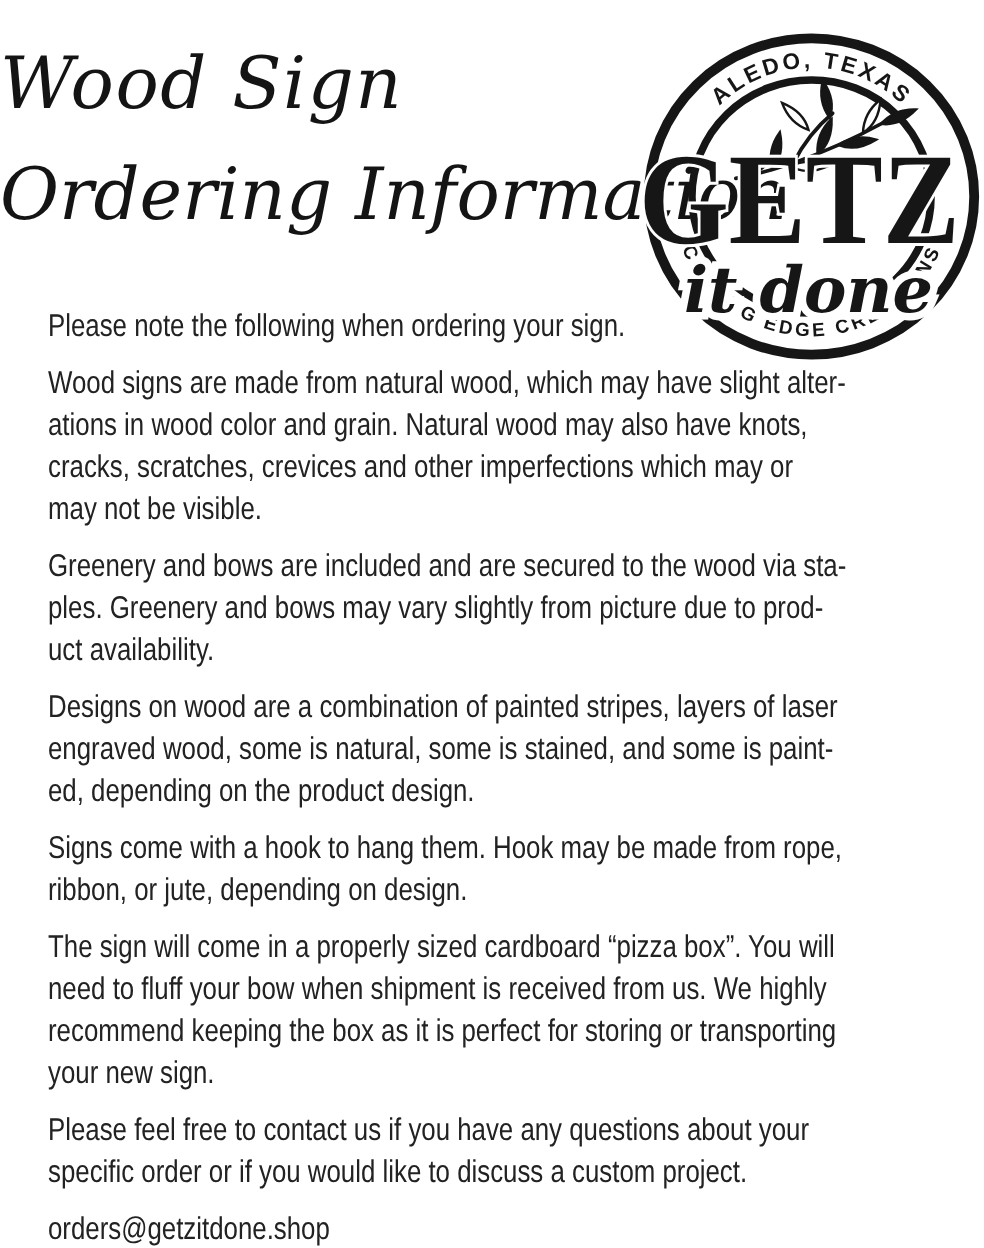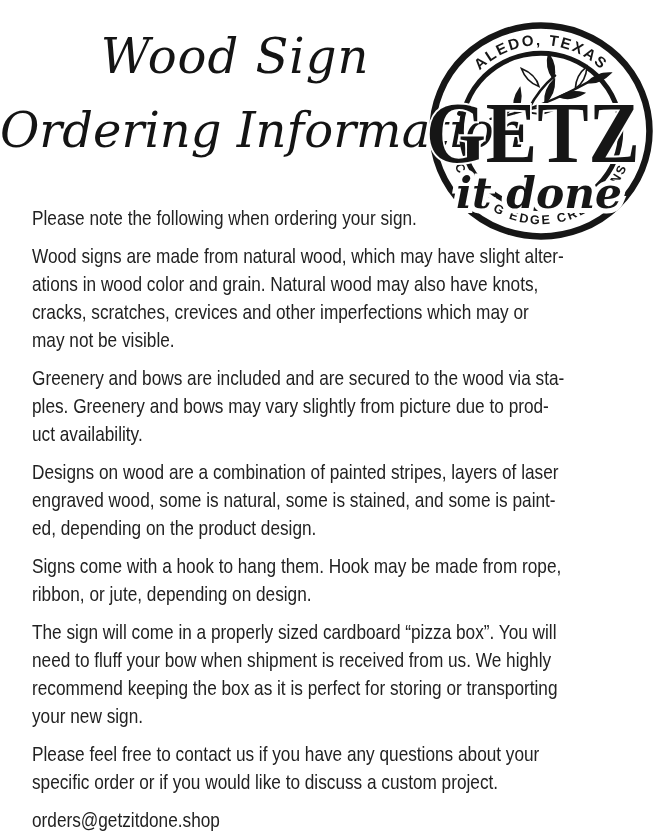--- a/index.html
+++ b/index.html
@@ -19,21 +19,20 @@
     height: 832px;
     background: #ffffff;
   }
 
   
   .title-block {
     position: absolute;
     left: 0;
     top: 18px;
     width: 470px;
-    text-align: center;
     color: #141414;
     font-family: "DejaVu Serif", serif;
     font-style: italic;
     white-space: nowrap;
   }
   .title-line1 {
     font-size: 48px;
     line-height: 76px;
     letter-spacing: 1px;
   }

